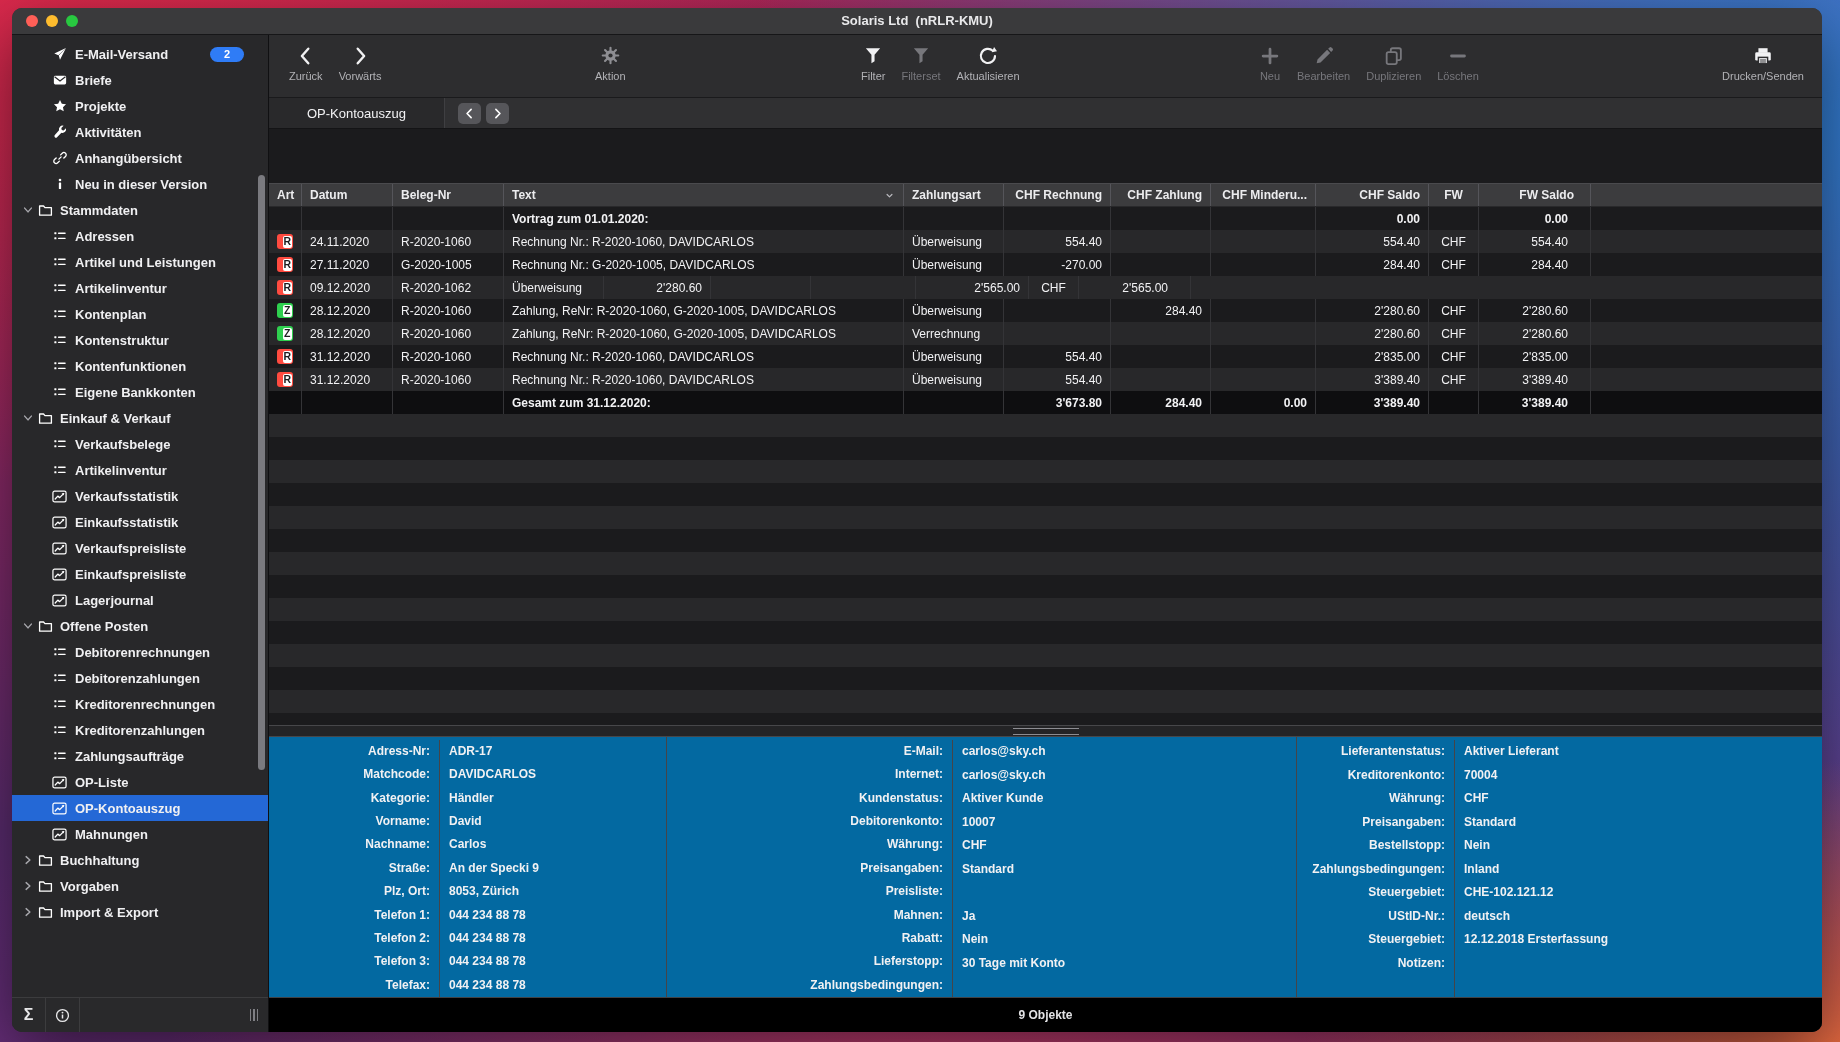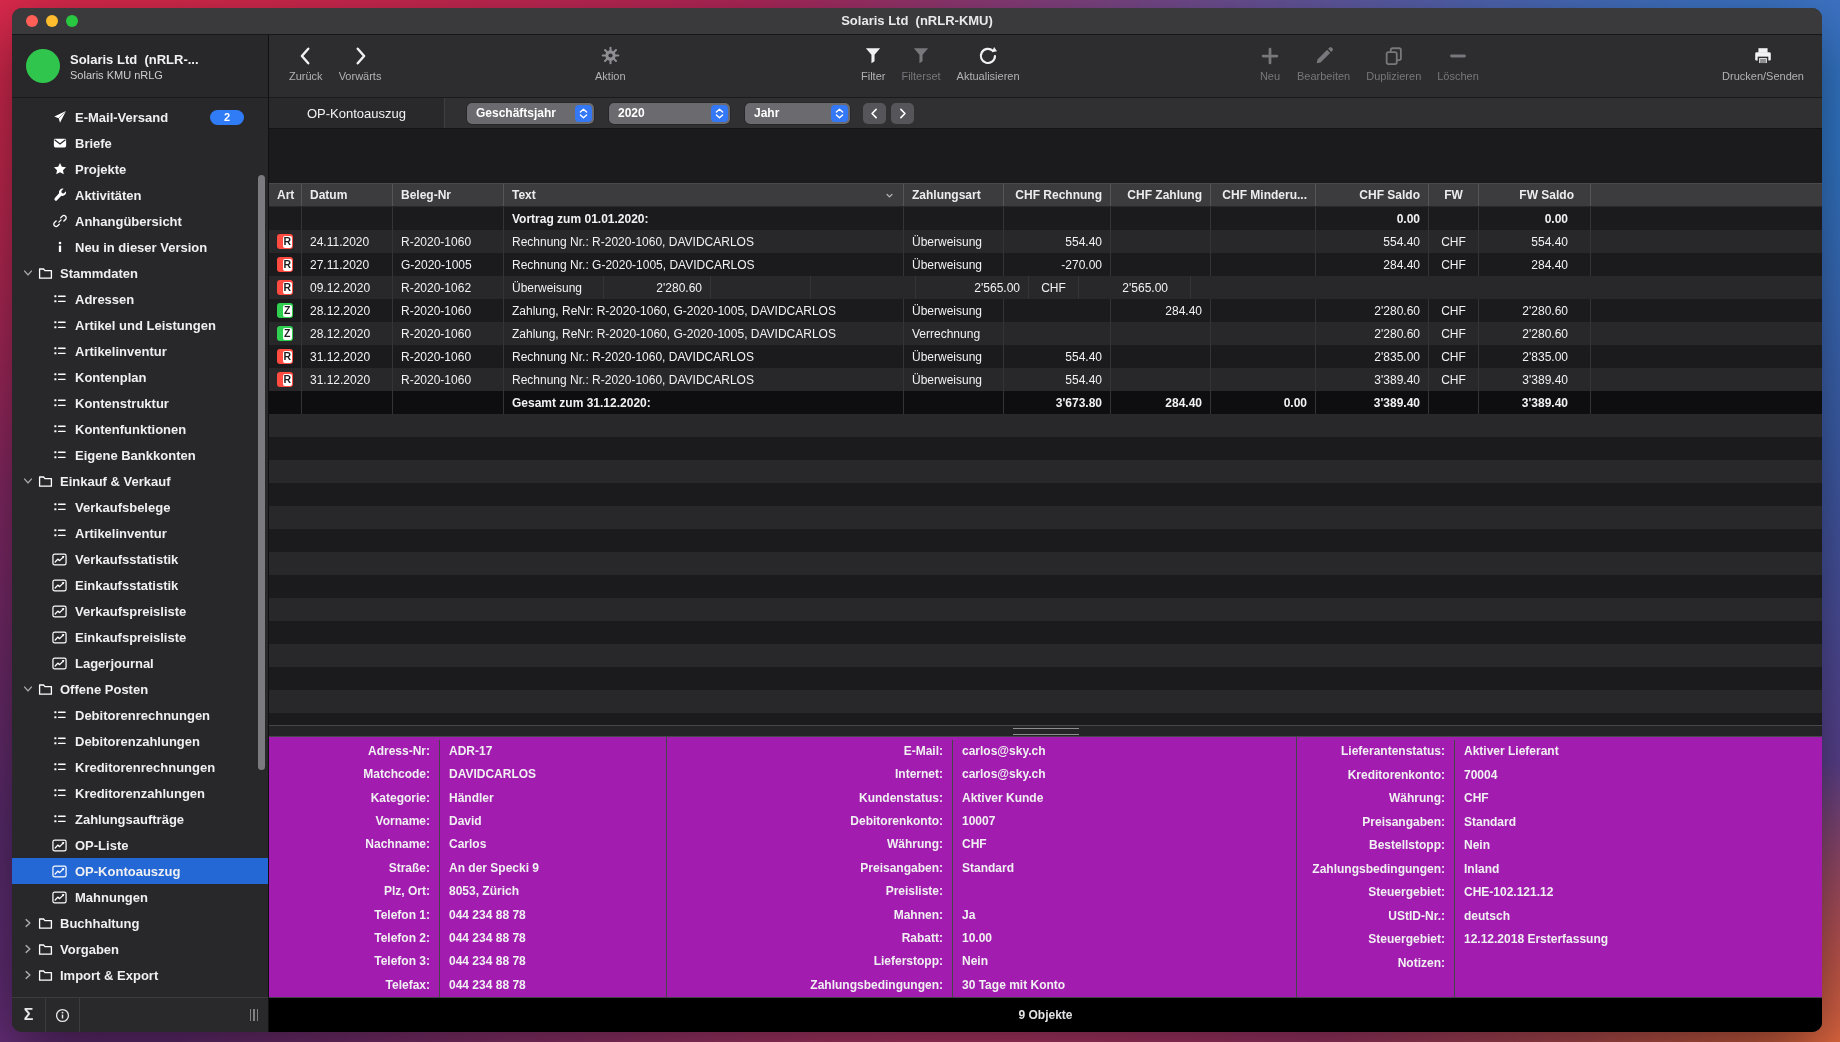--- a/index.html
+++ b/index.html
@@ -101,21 +101,21 @@
   .t-hcell.fwsaldo{padding-right:16px;}
   .t-row.empty{border:none;}
   .art-badge{width:21px;height:15px;border-radius:3px;display:inline-flex;padding:1.5px 1.5px 1.5px 6px;box-sizing:border-box;}
   .art-badge b{flex:1;background:#fff;border-radius:2px;color:#1d1d1f;font-size:10.5px;font-weight:700;
     display:flex;align-items:center;justify-content:center;font-style:normal;line-height:1;}
   
   .splitter{height:10px;flex:0 0 10px;background:#242426;border-top:1px solid #47474a;border-bottom:1px solid #47474a;
     display:flex;align-items:center;justify-content:center;}
   .grip-lines{width:66px;height:5px;border-top:1.5px solid #8d8d92;border-bottom:1.5px solid #8d8d92;}
   
-  .details{height:260px;flex:0 0 260px;background:#a21caf;display:flex;overflow:hidden;}
+  .details{height:260px;flex:0 0 260px;background:#0369a1;display:flex;overflow:hidden;}
   .d-group{display:flex;box-sizing:border-box;padding-top:3px;}
   .d-group.g2,.d-group.g3{border-left:1px solid #454548;}
   .d-group.g1{width:397px;} .d-group.g2{width:630px;} .d-group.g3{flex:1;}
   .d-labels{display:flex;flex-direction:column;}
   .d-values{flex:1;border-left:1px solid #454548;display:flex;flex-direction:column;min-width:0;}
   .g1 .d-labels{width:170px;} .g2 .d-labels{width:285px;} .g3 .d-labels{width:157px;}
   .d-cell{height:23.5px;line-height:23.5px;font-size:12px;color:#f1f1f3;white-space:nowrap;overflow:hidden;}
   .d-labels .d-cell{text-align:right;padding-right:9px;font-weight:700;}
   .d-values .d-cell{padding-left:9px;font-weight:600;}
   
@@ -130,27 +130,20 @@
   <div class="titlebar">
     <div class="traffic">
       <span class="tl red"></span>
       <span class="tl yellow"></span>
       <span class="tl green"></span>
     </div>
     <div class="title">Solaris Ltd  (nRLR-KMU)</div>
   </div>
   <div class="wbody">
     <aside class="sidebar">
-      <div class="sb-header">
-        <span class="avatar"></span>
-        <div class="company">
-          <div class="company-name">Solaris Ltd  (nRLR-...</div>
-          <div class="company-sub">Solaris KMU nRLG</div>
-        </div>
-      </div>
       <nav class="sb-list" id="sidebar-list">
           <div class="sb-item plain">
             <span class="sb-ico">
               <svg viewBox="0 0 16 16" width="14" height="14" fill="currentColor">
                 <path d="M14.8 1.2 1.5 7.5l4.7 1.9z"></path>
                 <path d="M14.8 1.2 6.6 9.6l1.4 4.9z"></path>
               </svg>
             </span>
             <span class="lbl">E-Mail-Versand</span>
             <span class="badge">2</span>
@@ -639,46 +632,20 @@
                   <rect x="7" y="13.5" width="10" height="7" fill="currentColor" stroke="#2d2d2f" stroke-width="1.6"></rect>
                   <path d="M8.8 16.4h6.4M8.8 18.6h6.4" stroke="#2d2d2f" stroke-width="1.1"></path>
                 </svg>
               </span>
               <span class="tlabel">Drucken/Senden</span>
             </button>
           </div>
         </div>
       <div class="filterbar">
         <div class="ftab">OP-Kontoauszug</div>
-        <div class="fsel" id="selects">
-            <div class="mac-select" style="width: 118px;">
-              <span class="sel-val">Geschäftsjahr</span>
-              <span class="stepper">
-                <svg viewBox="0 0 16 16" width="13" height="13" fill="none" stroke="#fff" stroke-width="1.7" stroke-linecap="round" stroke-linejoin="round">
-                  <path d="M4.2 6.2 8 2.8l3.8 3.4M4.2 9.8 8 13.2l3.8-3.4"></path>
-                </svg>
-              </span>
-            </div>
-            <div class="mac-select" style="width: 112px;">
-              <span class="sel-val">2020</span>
-              <span class="stepper">
-                <svg viewBox="0 0 16 16" width="13" height="13" fill="none" stroke="#fff" stroke-width="1.7" stroke-linecap="round" stroke-linejoin="round">
-                  <path d="M4.2 6.2 8 2.8l3.8 3.4M4.2 9.8 8 13.2l3.8-3.4"></path>
-                </svg>
-              </span>
-            </div>
-            <div class="mac-select" style="width: 96px;">
-              <span class="sel-val">Jahr</span>
-              <span class="stepper">
-                <svg viewBox="0 0 16 16" width="13" height="13" fill="none" stroke="#fff" stroke-width="1.7" stroke-linecap="round" stroke-linejoin="round">
-                  <path d="M4.2 6.2 8 2.8l3.8 3.4M4.2 9.8 8 13.2l3.8-3.4"></path>
-                </svg>
-              </span>
-            </div>
-          </div>
         <div class="pager">
           <button class="pgr-btn" id="pgr-prev">
               <span>
                 <svg viewBox="0 0 16 16" width="13" height="13" fill="none" stroke="currentColor" stroke-width="2" stroke-linecap="round" stroke-linejoin="round">
                   <path d="M10 3 5 8l5 5"></path>
                 </svg>
               </span>
             </button>
           <button class="pgr-btn" id="pgr-next">
               <span>
@@ -1076,21 +1043,20 @@
               </div>
               <div class="d-values">
                 <div class="d-cell">carlos@sky.ch</div>
                 <div class="d-cell">carlos@sky.ch</div>
                 <div class="d-cell">Aktiver Kunde</div>
                 <div class="d-cell">10007</div>
                 <div class="d-cell">CHF</div>
                 <div class="d-cell">Standard</div>
                 <div class="d-cell"></div>
                 <div class="d-cell">Ja</div>
-                <div class="d-cell">10.00</div>
                 <div class="d-cell">Nein</div>
                 <div class="d-cell">30 Tage mit Konto</div>
               </div>
             </div>
             <div class="d-group g3">
               <div class="d-labels">
                 <div class="d-cell">Lieferantenstatus:</div>
                 <div class="d-cell">Kreditorenkonto:</div>
                 <div class="d-cell">Währung:</div>
                 <div class="d-cell">Preisangaben:</div>

